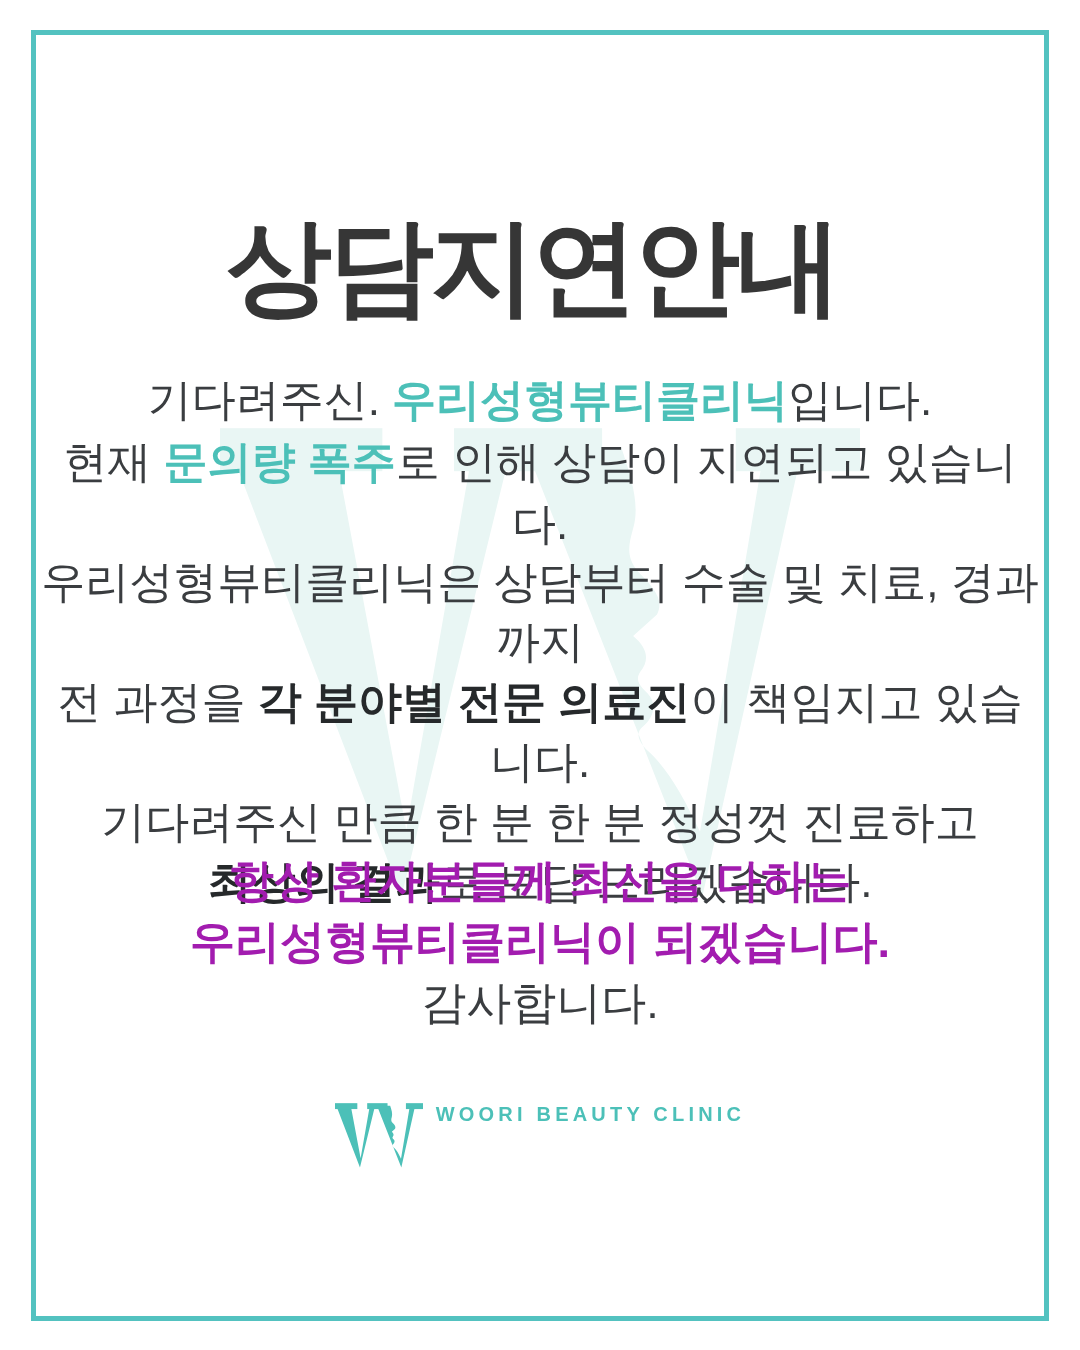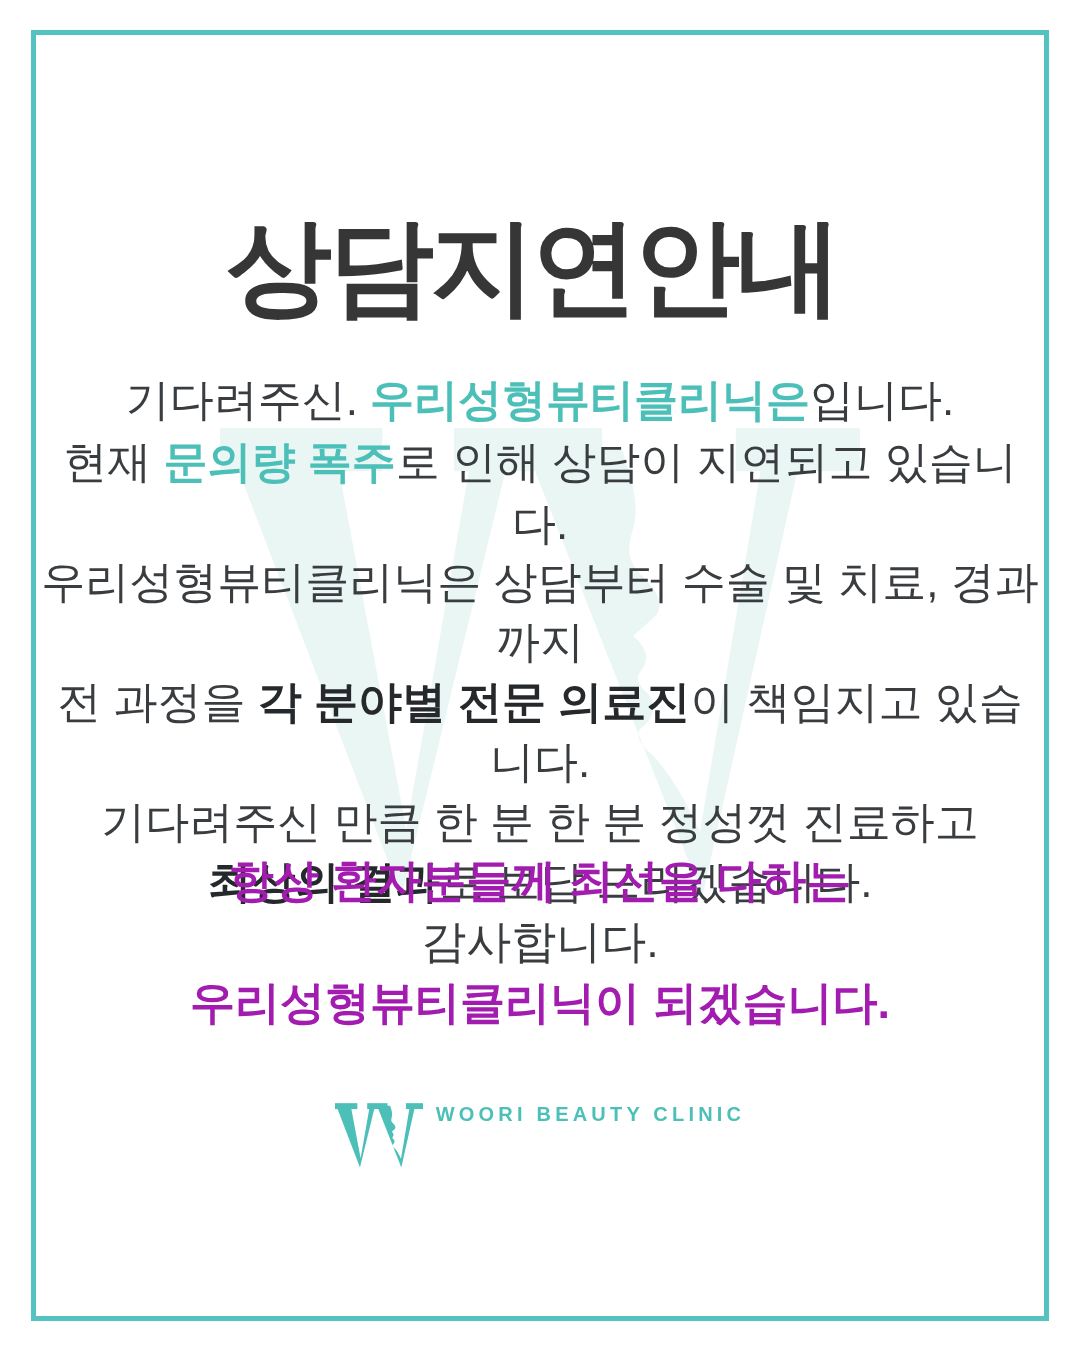--- a/index.html
+++ b/index.html
@@ -122,35 +122,35 @@
 
 <svg class="watermark" viewBox="0 0 134 100" fill="currentColor">
   <use href="#wmark"></use>
 </svg>
 
 <div class="frame"></div>
 
 <h1 class="title">상담지연안내</h1>
 
 <p class="para para-intro">
-  <span class="line"><span>기다려주신. </span><span class="accent">우리성형뷰티클리닉은</span><span>입니다.</span></span>
+  <span class="line"><span>기다려주신. </span><span class="accent">우리성형뷰티클리닉</span><span>입니다.</span></span>
   <span class="line"><span>현재 </span><span class="accent">문의량 폭주</span><span>로 인해 상담이 지연되고 있습니다.</span></span>
 </p>
 
 <p class="para para-main">
   <span class="line">우리성형뷰티클리닉은 상담부터 수술 및 치료, 경과까지</span>
   <span class="line"><span>전 과정을 </span><span class="bold">각 분야별 전문 의료진</span><span>이 책임지고 있습니다.</span></span>
   <span class="line">기다려주신 만큼 한 분 한 분 정성껏 진료하고</span>
   <span class="line"><span class="bold">최상의 결과</span><span>로 보답 드리겠습니다.</span></span>
 </p>
 
 <p class="para para-closing">
   <span class="line line-bold">항상 환자분들께 최선을 다하는</span>
+  <span class="line line-bold">우리성형뷰티클리닉이 되겠습니다.</span>
   <span class="line">감사합니다.</span>
-  <span class="line line-bold">우리성형뷰티클리닉이 되겠습니다.</span>
 </p>
 
 <div class="logo-row">
   <svg class="logo-mark" viewBox="0 0 134 100" fill="currentColor">
     <use href="#wmark"></use>
   </svg>
   <div>
     <div class="logo-en">WOORI BEAUTY CLINIC</div>
   </div>
 </div>

